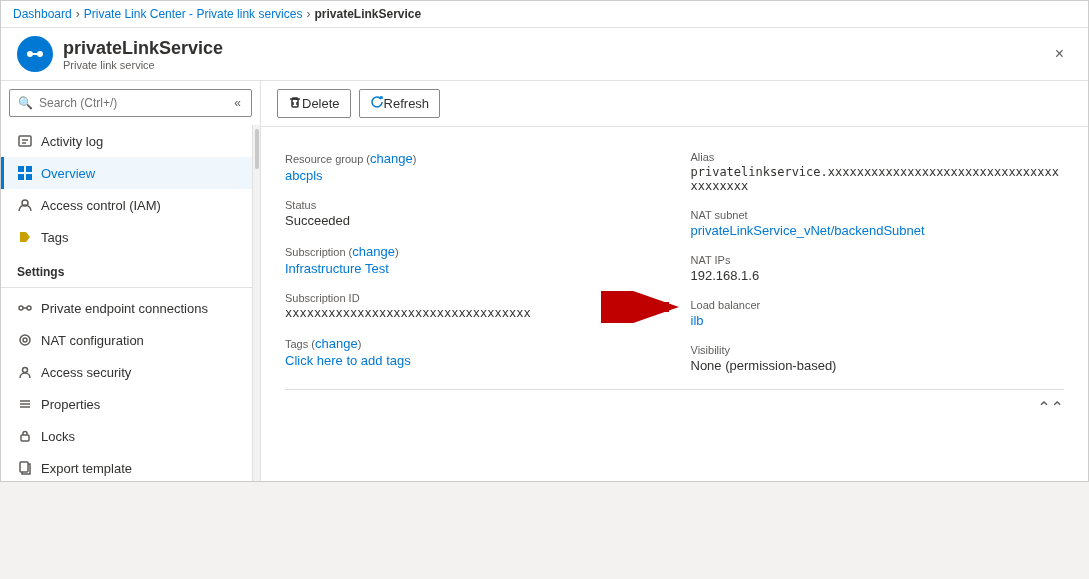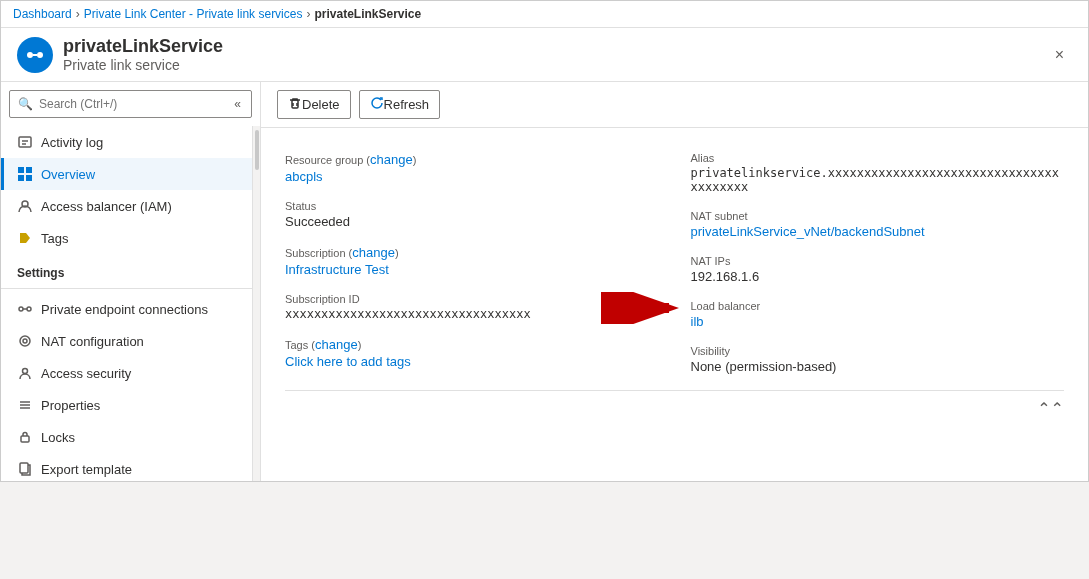--- a/index.html
+++ b/index.html
@@ -65,21 +65,21 @@
       color: white;
       font-size: 16px;
       flex-shrink: 0;
     }
     .header-title {
       font-size: 18px;
       font-weight: 600;
       color: #323130;
     }
     .header-subtitle {
-      font-size: 14px;
+      font-size: 11px;
       color: #605e5c;
     }
     .close-btn {
       cursor: pointer;
       font-size: 16px;
       color: #605e5c;
       background: none;
       border: none;
       padding: 4px 8px;
     }
@@ -313,21 +313,21 @@
               <span>Overview</span>
             </div>
 
             <div class="nav-item">
               <span class="nav-icon">
                 <svg width="14" height="14" viewBox="0 0 14 14" fill="none" stroke="#605e5c" stroke-width="1.5">
                   <circle cx="7" cy="5" r="3"></circle>
                   <path d="M1 13c0-3.3 2.7-6 6-6s6 2.7 6 6"></path>
                 </svg>
               </span>
-              <span>Access balancer (IAM)</span>
+              <span>Access control (IAM)</span>
             </div>
 
             <div class="nav-item">
               <span class="nav-icon">
                 <svg width="14" height="14" viewBox="0 0 14 14" fill="#c8a000">
                   <polygon points="2,2 8,2 12,7 8,12 2,12"></polygon>
                 </svg>
               </span>
               <span>Tags</span>
             </div>

